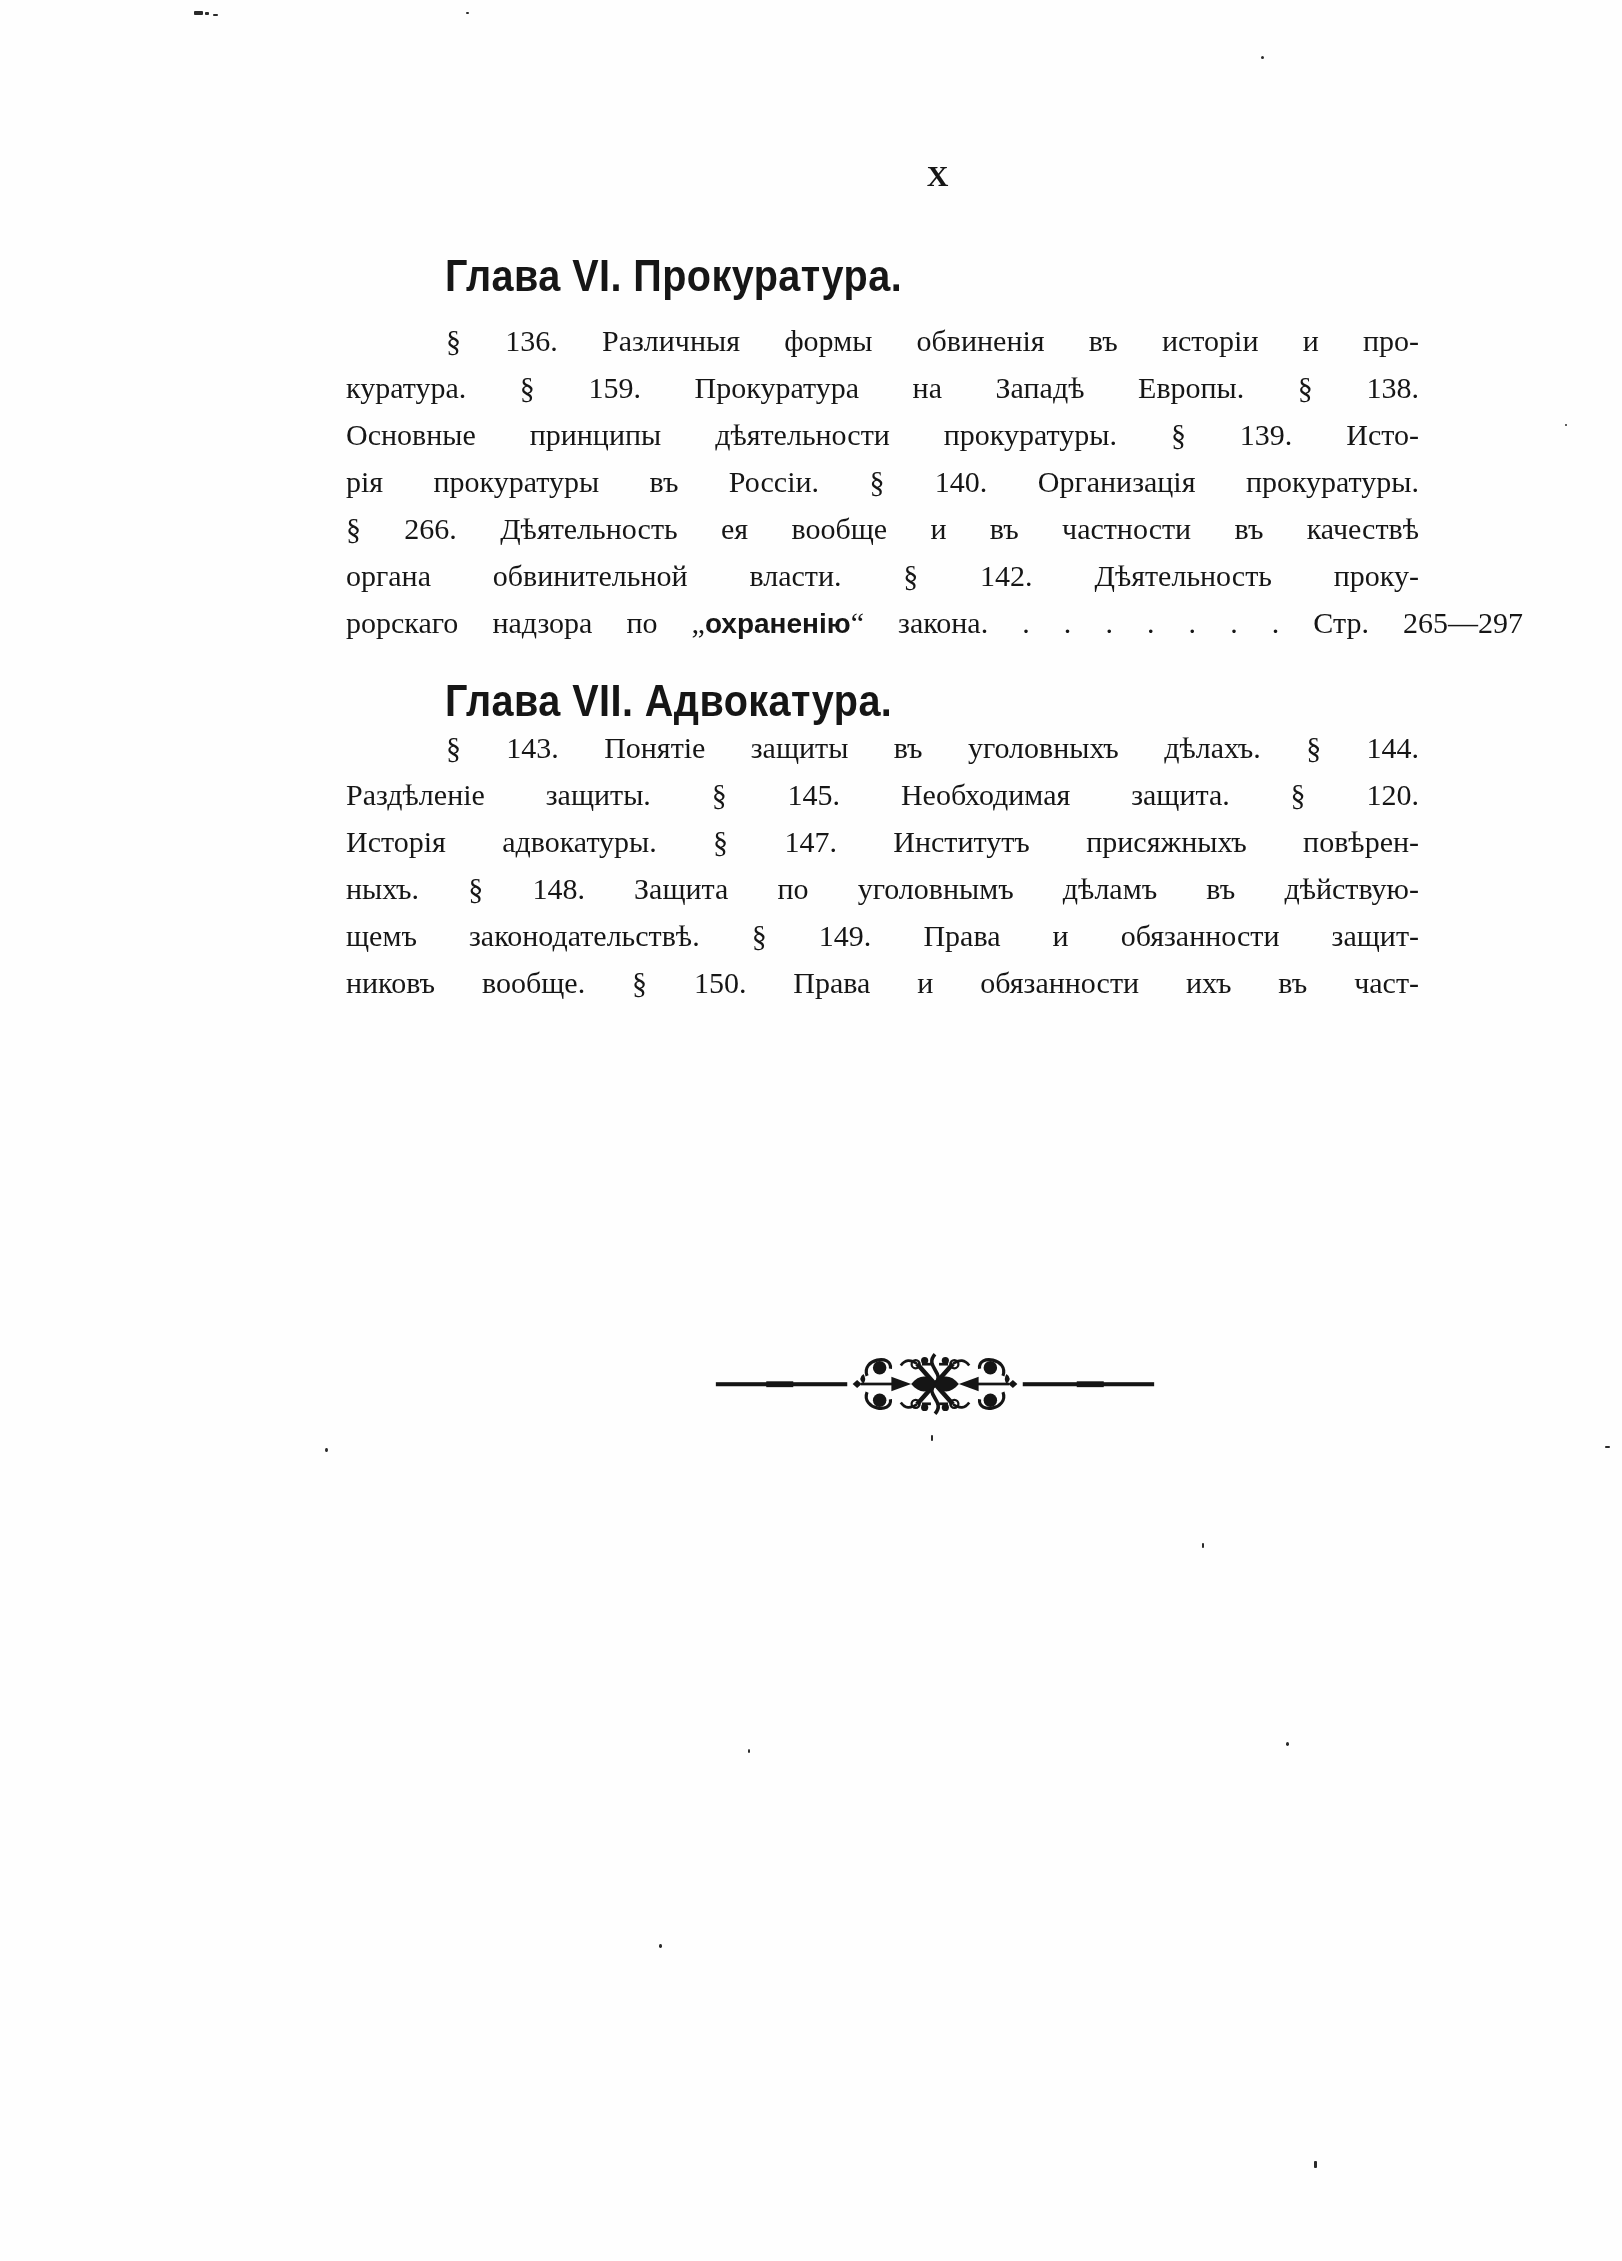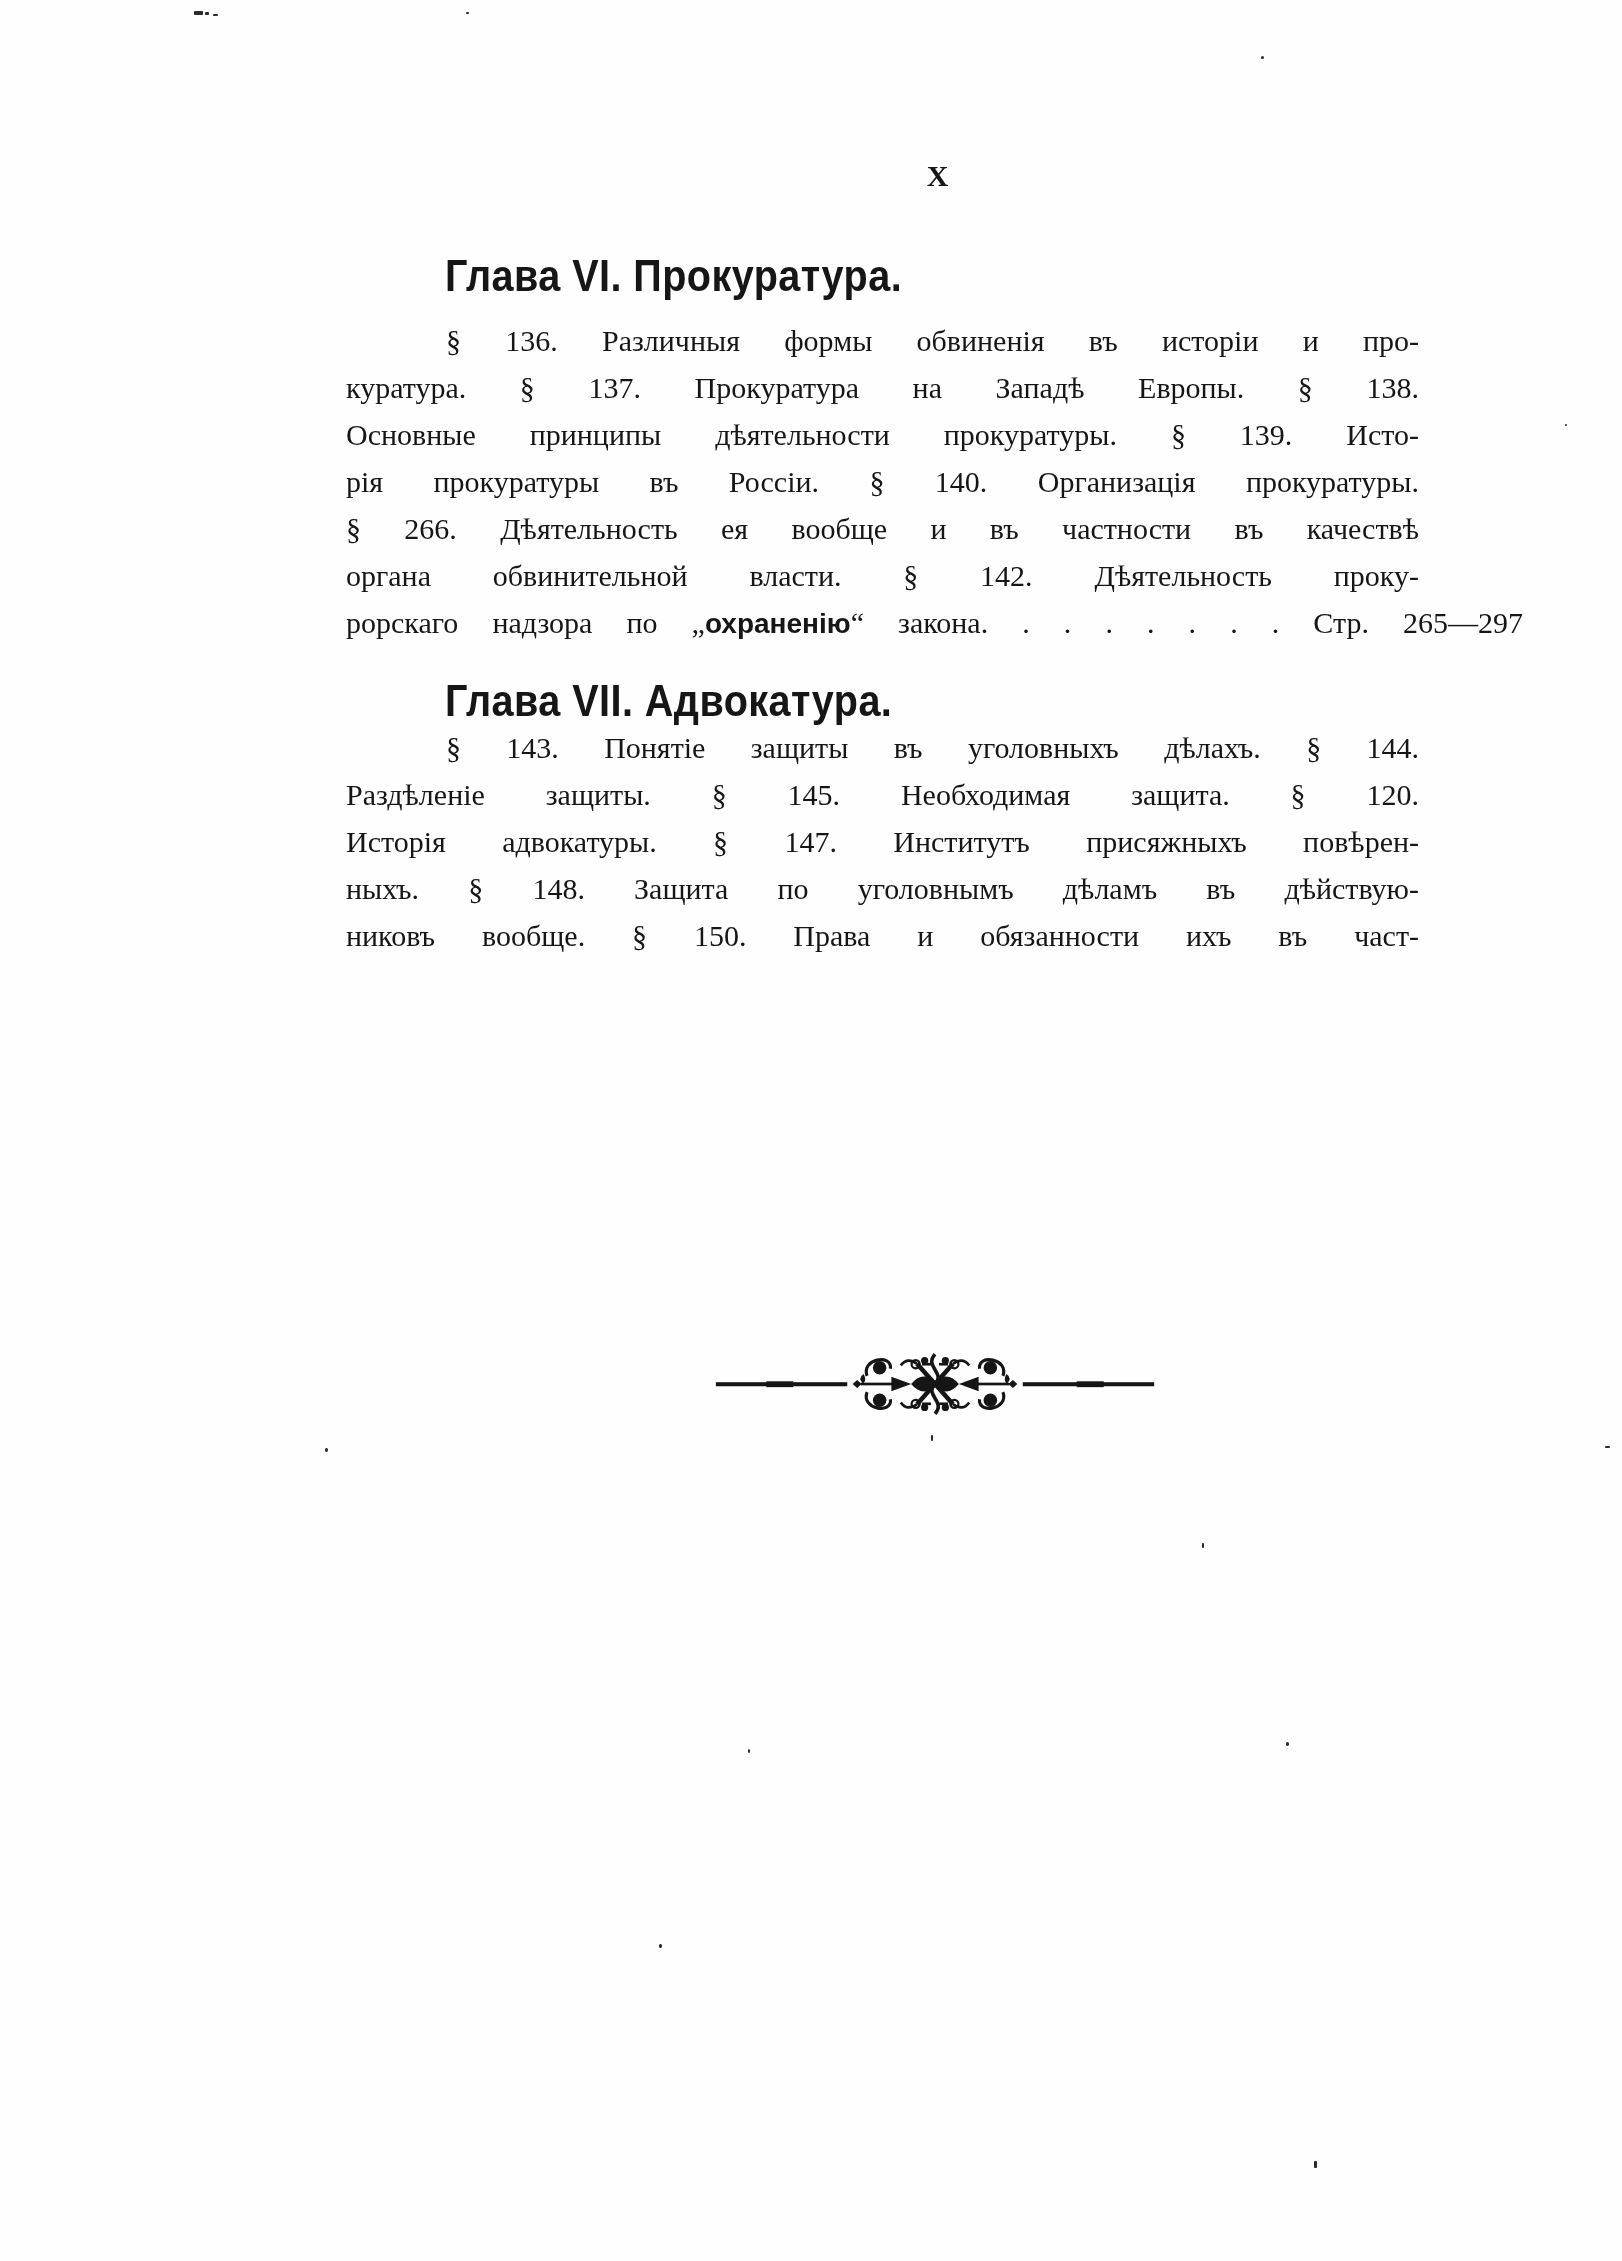--- a/index.html
+++ b/index.html
@@ -72,40 +72,41 @@
 <body>
 
 <div class="page">
 
   <div class="pageno">X</div>
 
   <div class="chapter-heading" id="heading-ch6">Глава VI. Прокуратура.</div>
 
   <div class="toc-para" id="para-ch6">
     <div class="ln first">§ 136. Различныя формы обвиненія въ исторіи и про-</div>
-    <div class="ln">куратура. § 137. Прокуратура на Западѣ Европы. § 138.</div>
+    <div class="ln">куратура. § 159. Прокуратура на Западѣ Европы. § 138.</div>
     <div class="ln">Основные принципы дѣятельности прокуратуры. § 139. Исто-</div>
     <div class="ln">рія прокуратуры въ Россіи. § 140. Организація прокуратуры.</div>
     <div class="ln">§ 266. Дѣятельность ея вообще и въ частности въ качествѣ</div>
     <div class="ln">органа обвинительной власти. § 142. Дѣятельность проку-</div>
     <div class="ln final">
       <span>рорскаго надзора по „</span><span class="emph">охраненію</span><span>“ закона.</span>
       <span>. . . . . . .</span>
       <span>Стр.</span>
       <span>265—297</span>
     </div>
   </div>
 
   <div class="chapter-heading" id="heading-ch7">Глава VII. Адвокатура.</div>
 
   <div class="toc-para" id="para-ch7">
     <div class="ln first">§ 143. Понятіе защиты въ уголовныхъ дѣлахъ. § 144.</div>
     <div class="ln">Раздѣленіе защиты. § 145. Необходимая защита. § 120.</div>
     <div class="ln">Исторія адвокатуры. § 147. Институтъ присяжныхъ повѣрен-</div>
     <div class="ln">ныхъ. § 148. Защита по уголовнымъ дѣламъ въ дѣйствую-</div>
+    <div class="ln">щемъ законодательствѣ. § 149. Права и обязанности защит-</div>
     <div class="ln">никовъ вообще. § 150. Права и обязанности ихъ въ част-</div>
   </div>
 
   <svg class="ornament" viewBox="0 0 990 160" fill="#151515" stroke="none" xmlns="http://www.w3.org/2000/svg">
 
     <rect x="8" y="76" width="292" height="9"></rect>
     <rect x="690" y="76" width="292" height="9"></rect>
     <rect x="120" y="74" width="60" height="13"></rect>
     <rect x="810" y="74" width="60" height="13"></rect>
 

